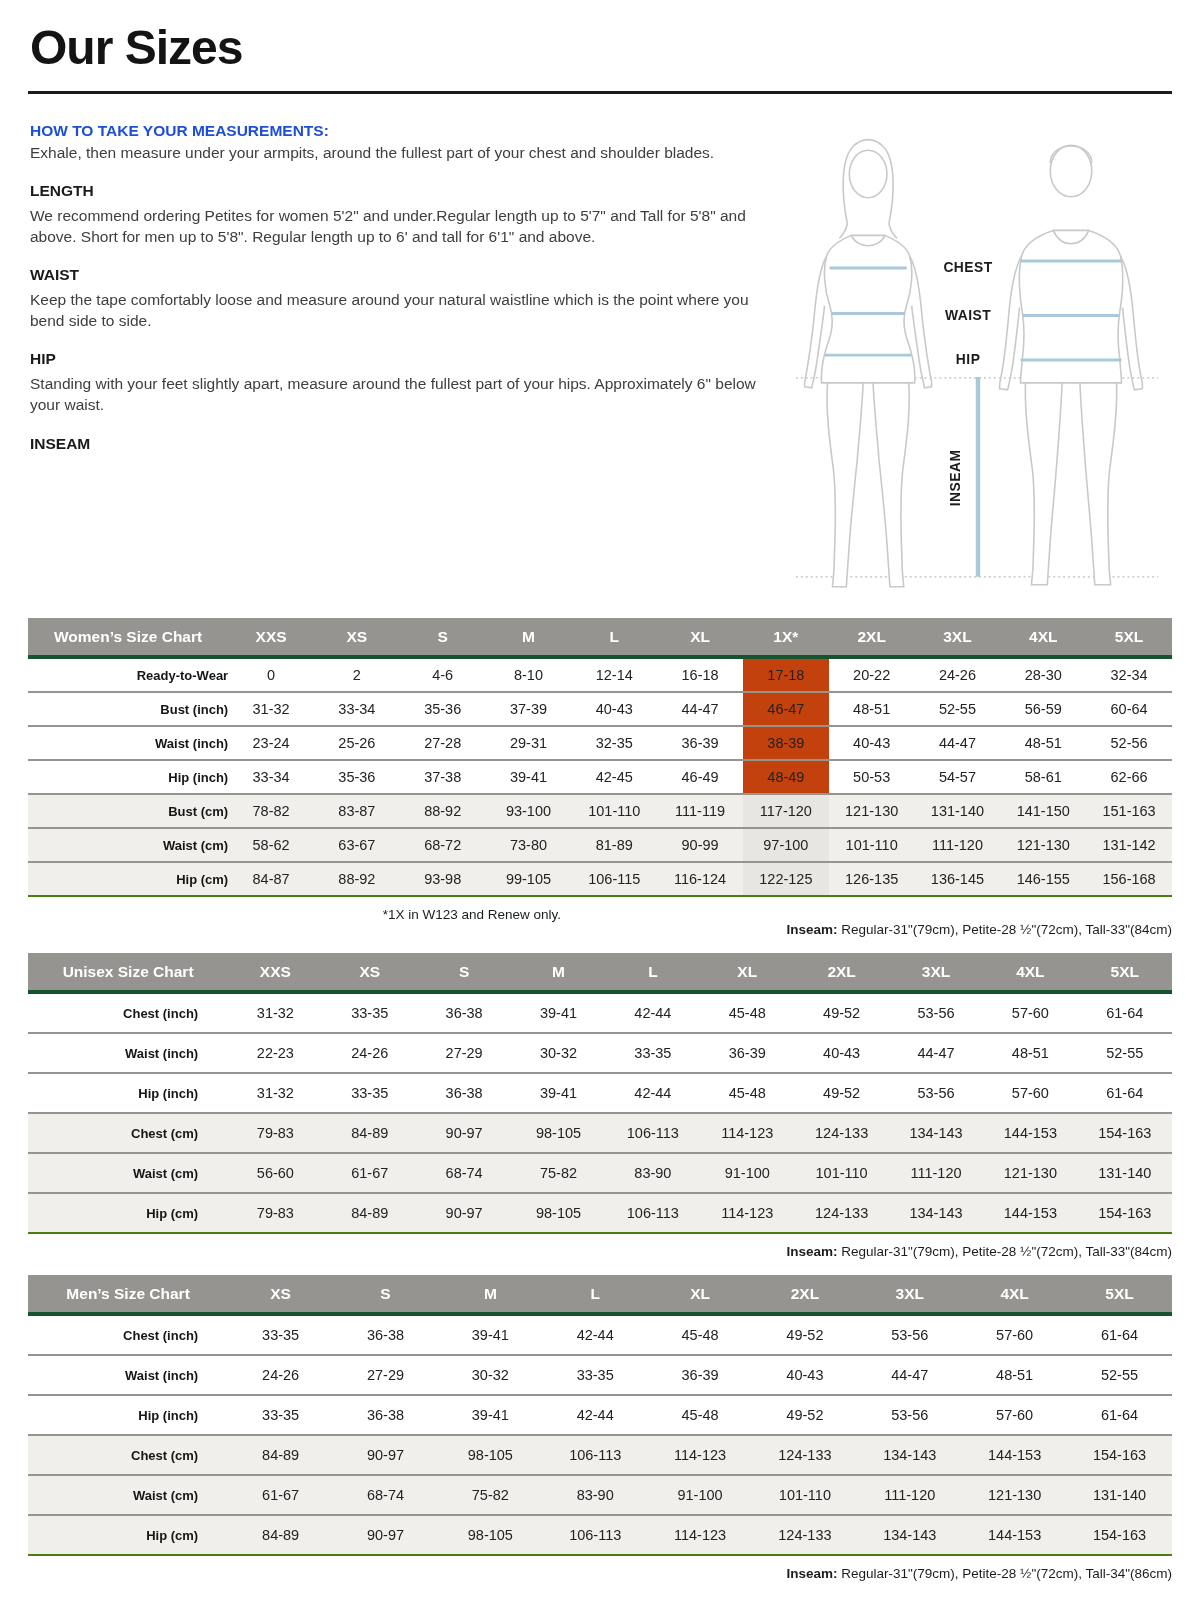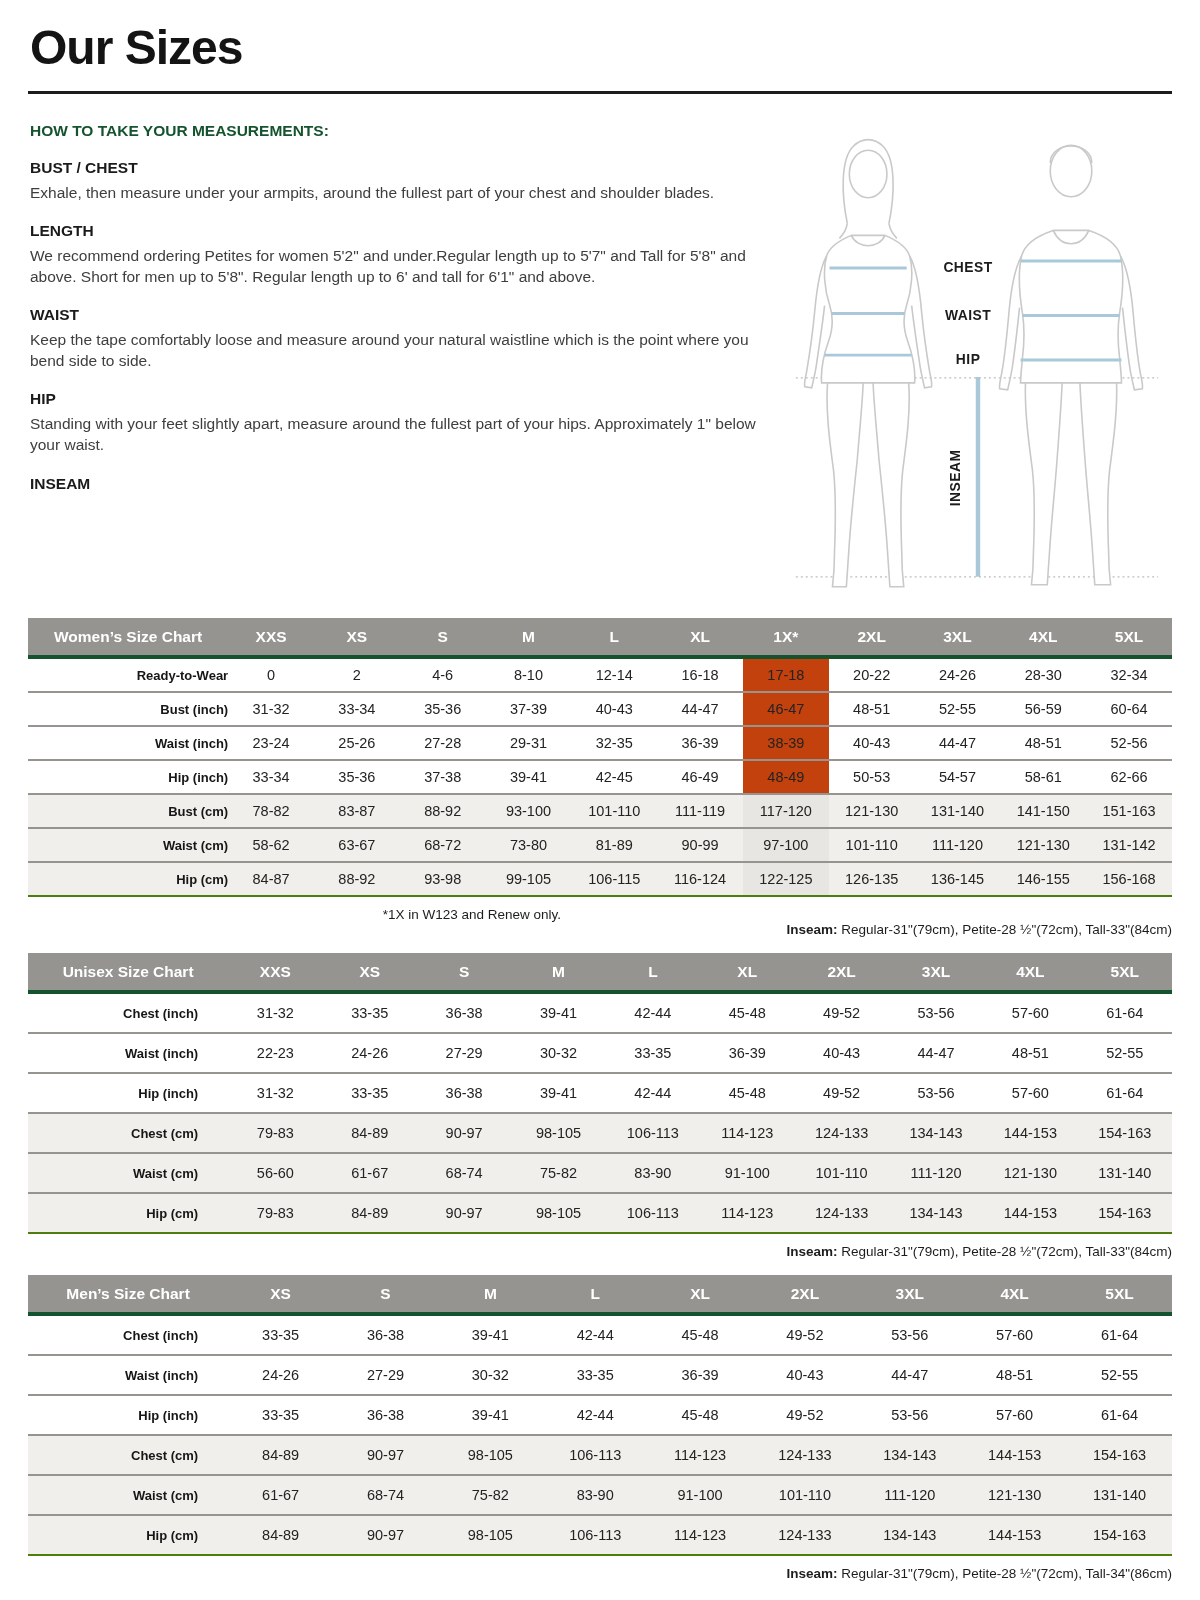--- a/index.html
+++ b/index.html
@@ -10,21 +10,21 @@
     font-family:"Liberation Sans", sans-serif;
     color:#1c1c1c;
   }
   h1.page-title {
     margin:20px 0 16px 2px;
     font-size:48px; font-weight:800; letter-spacing:-1px; color:#141414;
   }
   hr.rule { border:none; border-top:3px solid #1c1c1c; margin:0; }
 
   .measure-section { position:relative; height:482px; }
-  .m-heading { font-size:15.5px; font-weight:800; margin:28px 0 2px 2px; color:#14532d; }
+  .m-heading { font-size:15.5px; font-weight:800; margin:28px 0 2px 2px; color:#1d4ed8; }
   .m-sub { max-width:740px; margin-left:2px; }
   .m-sub h3 { font-size:15.5px; font-weight:800; margin:19px 0 5px 0; color:#1a1a1a; }
   .m-sub p  { font-size:15.5px; line-height:1.36; margin:0; color:#3e3e3e; }
 
   .diagram { position:absolute; top:6px; right:2px; width:386px; height:478px; }
   .diagram svg { width:100%; height:100%; }
   .diagram text { font-family:"Liberation Sans", sans-serif; font-weight:700; font-size:14px; fill:#1c1c1c; letter-spacing:.5px; }
 
   .table-wrap { margin-top:14px; }
   table.size-table { width:100%; border-collapse:collapse; table-layout:fixed; }
@@ -53,34 +53,33 @@
 </head>
 <body>
 
 <h1 class="page-title">Our Sizes</h1>
 <hr class="rule">
 
 <div class="measure-section">
   <div class="m-heading">HOW TO TAKE YOUR MEASUREMENTS:</div>
 
   <div class="m-sub">
-    <h3>BUST / CHEST</h3>
     <p>Exhale, then measure under your armpits, around the fullest part of your chest and shoulder blades.</p>
   </div>
   <div class="m-sub">
     <h3>LENGTH</h3>
     <p>We recommend ordering Petites for women 5'2" and under.Regular length up to 5'7" and Tall for 5'8" and above. Short for men up to 5'8". Regular length up to 6' and tall for 6'1" and above.</p>
   </div>
   <div class="m-sub">
     <h3>WAIST</h3>
     <p>Keep the tape comfortably loose and measure around your natural waistline which is the point where you bend side to side.</p>
   </div>
   <div class="m-sub">
     <h3>HIP</h3>
-    <p>Standing with your feet slightly apart, measure around the fullest part of your hips. Approximately 1" below your waist.</p>
+    <p>Standing with your feet slightly apart, measure around the fullest part of your hips. Approximately 6" below your waist.</p>
   </div>
   <div class="m-sub">
     <h3>INSEAM</h3>
   </div>
 
   <div class="diagram">
     <svg viewBox="0 0 390 480">
 
       <path d="M12,251 H378" stroke="#bdbdbd" stroke-width="1.3" stroke-dasharray="2,3" fill="none"></path>
       <path d="M12,452 H378" stroke="#bdbdbd" stroke-width="1.3" stroke-dasharray="2,3" fill="none"></path>

